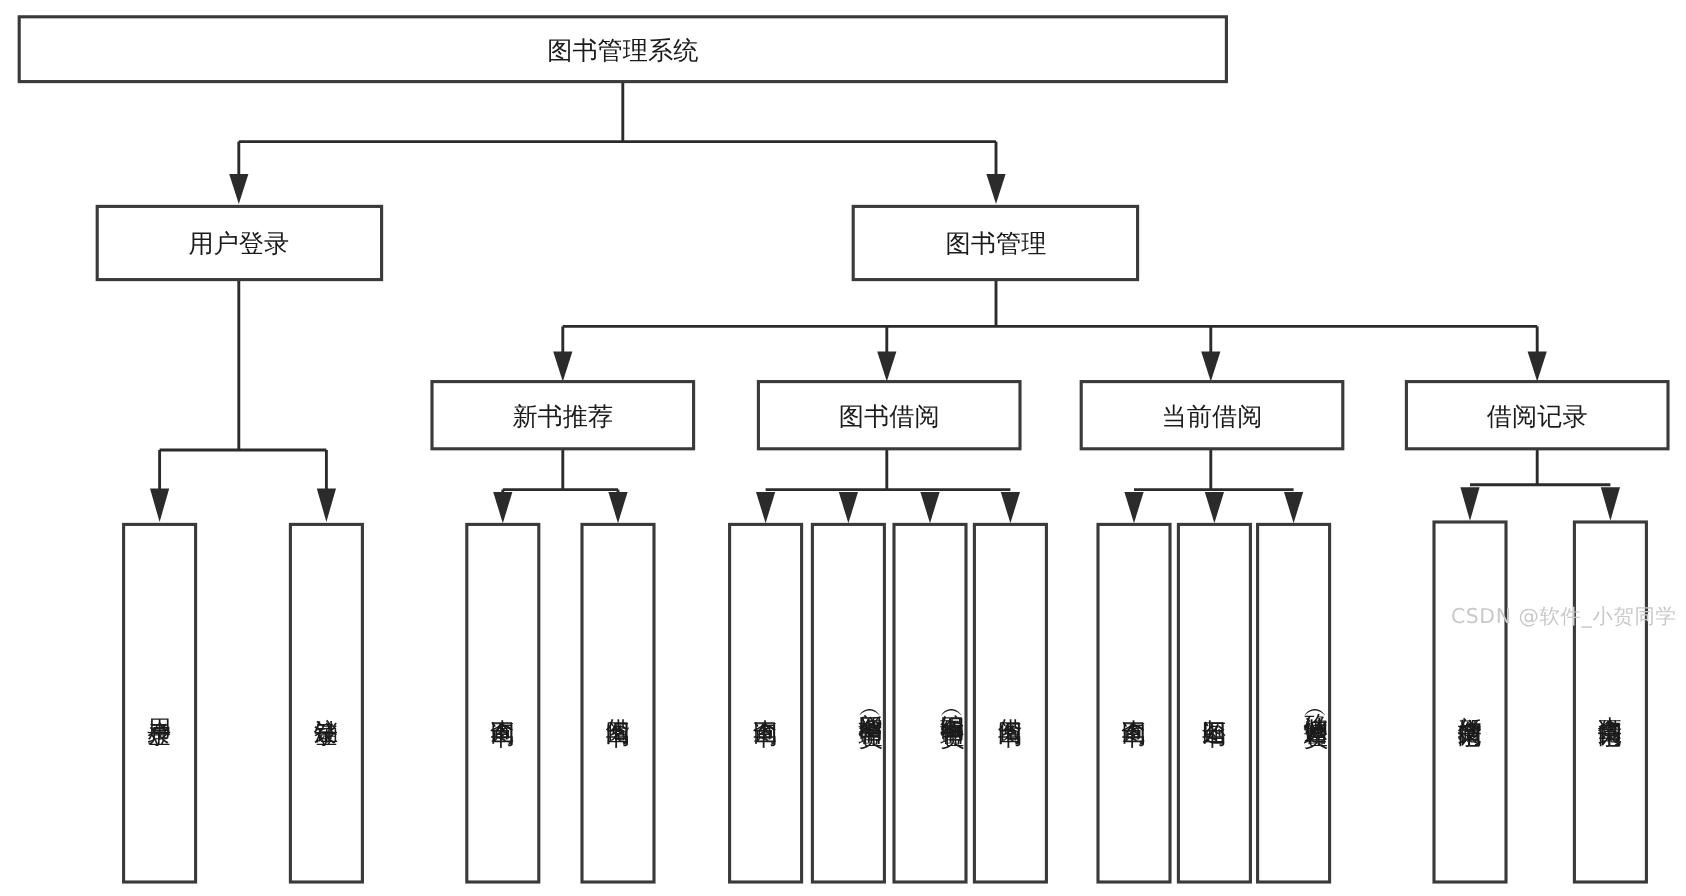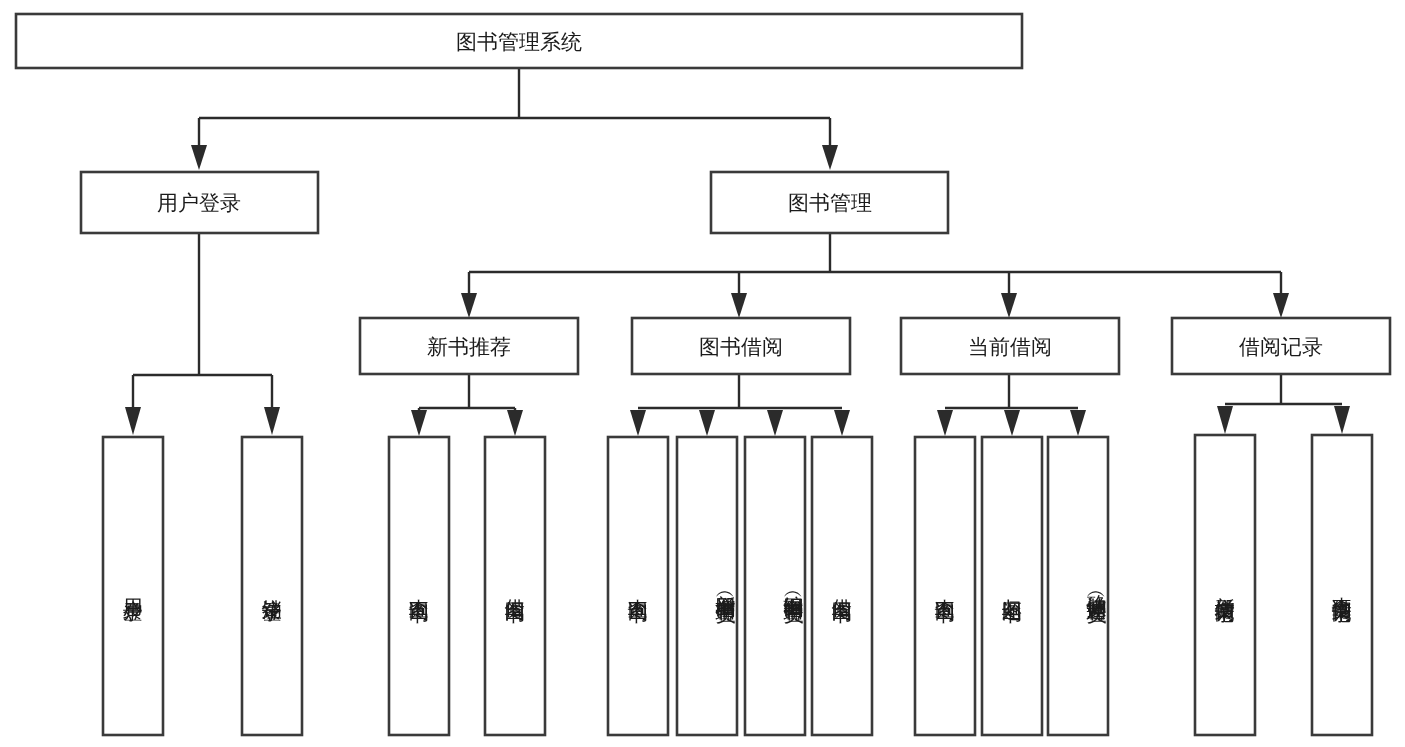--- a/index.html
+++ b/index.html
@@ -211,14 +211,15 @@
   <div class="leaf-label" style="left:745px; top:437px; width:60px; height:298px; align-items:flex-start;">编辑图书（管理员）</div>
   <div class="leaf-label" style="left:812px; top:437px; width:60px; height:298px;">借阅图书</div>
 
   <div class="leaf-label" style="left:915px; top:437px; width:60px; height:298px;">查询图书</div>
   <div class="leaf-label" style="left:982px; top:437px; width:60px; height:298px;">归还图书</div>
   <div class="leaf-label" style="left:1048px; top:437px; width:60px; height:298px; align-items:flex-start;">确认归还（管理员）</div>
 
   <div class="leaf-label" style="left:1195px; top:435px; width:60px; height:300px;">新增借阅记录</div>
   <div class="leaf-label" style="left:1312px; top:435px; width:60px; height:300px;">查询借阅记录</div>
 
+  <div class="watermark">CSDN @软件_小贺同学</div>
 
 </div>
 
 </body></html>

